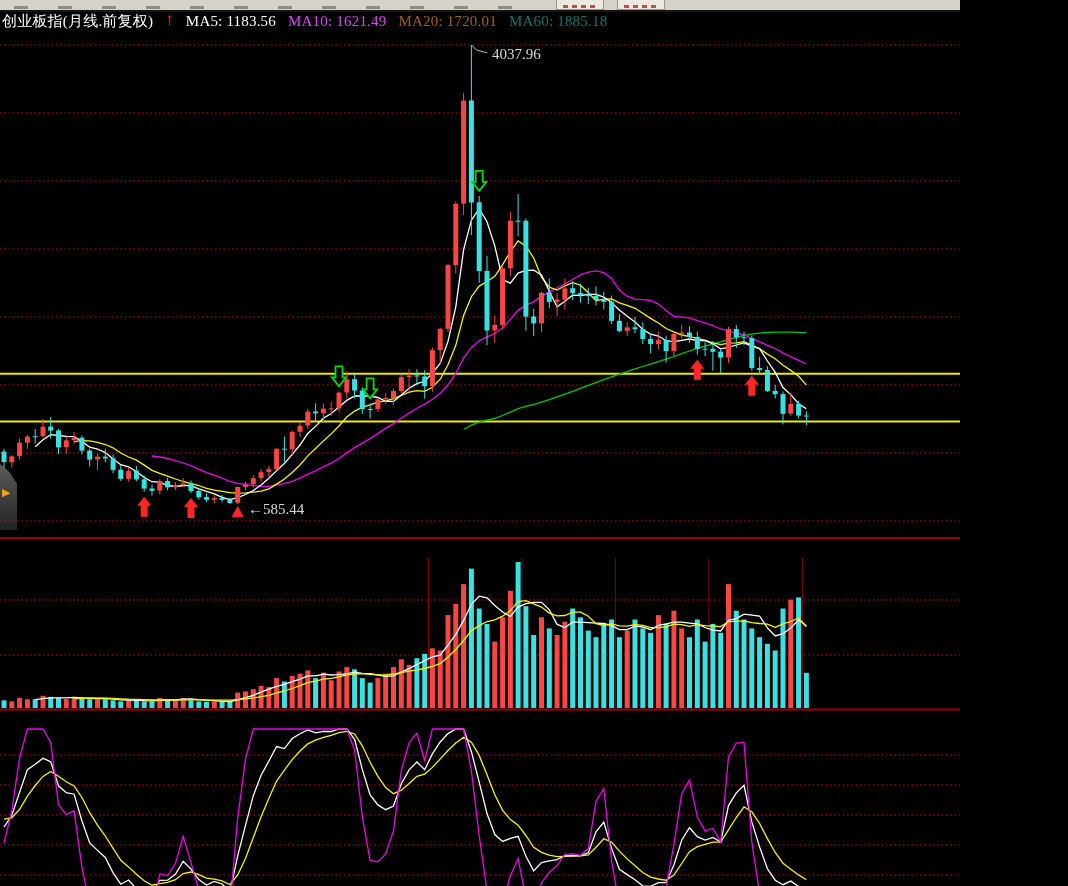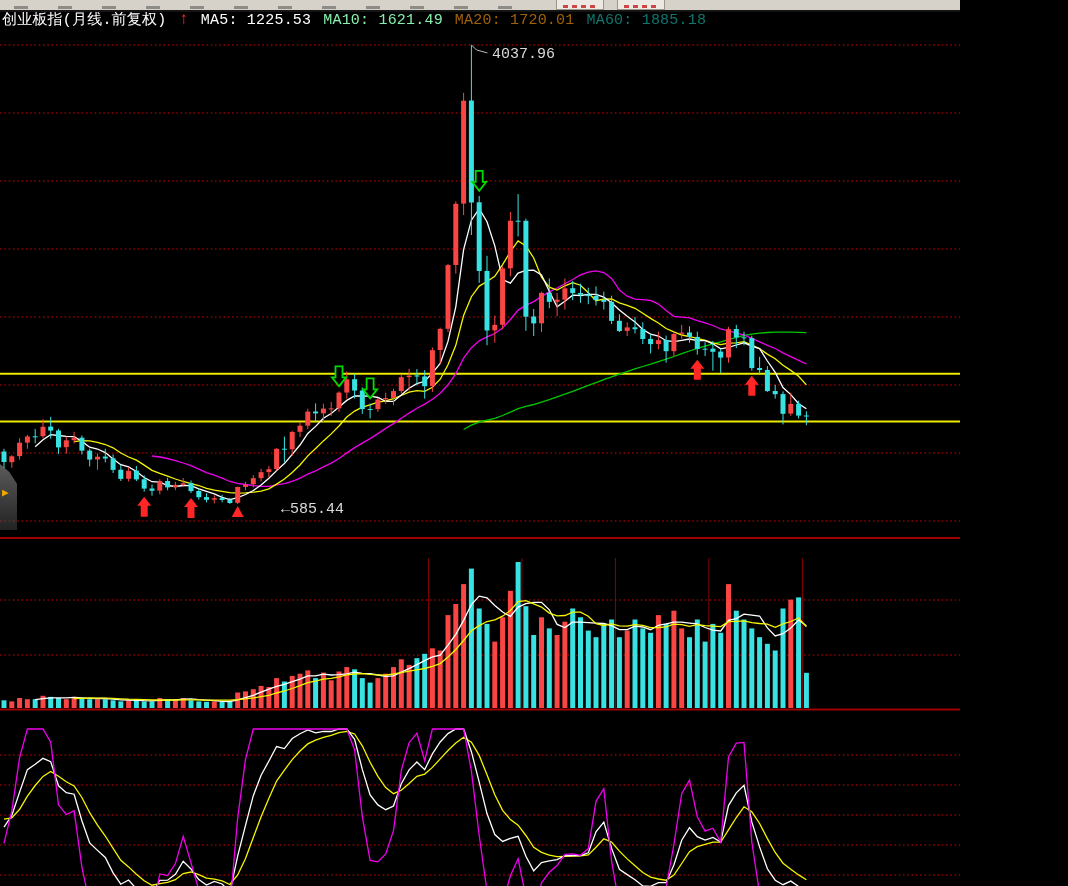--- a/index.html
+++ b/index.html
@@ -1,43 +1,43 @@
 <!DOCTYPE html>
 <html><head>
 <meta charset="utf-8">
 <style>
   html,body{margin:0;padding:0;background:#000;}
   #screen{position:relative;width:960px;height:886px;background:#000;overflow:hidden;
-          font-family:Liberation Mono, monospace;}
+          font-family:Liberation Serif, serif;}
   
   #menubar{position:absolute;left:0;top:0;width:1068px;height:10px;background:#d6d2ca;
            border-bottom:2px solid #141414;z-index:5;}
   .mb-marks{position:absolute;left:14px;bottom:1px;width:520px;height:3px;opacity:.55;
             background:repeating-linear-gradient(90deg,rgba(50,50,50,.8) 0 14px,transparent 14px 44px);}
   .mb-marks2{position:absolute;right:10px;bottom:1px;width:70px;height:3px;opacity:.6;
             background:repeating-linear-gradient(90deg,rgba(40,40,40,.9) 0 10px,transparent 10px 22px);}
   .mb-btn{position:absolute;top:0;height:9px;width:46px;background:#ece9e2;
           border:1px solid #9a968c;border-top:none;}
   .mb-btn .red-stub{position:absolute;left:6px;bottom:1px;width:32px;height:3px;
           background:repeating-linear-gradient(90deg,#cc4848 0 5px,transparent 5px 9px);}
   #mb-btn-1{left:556px;} #mb-btn-2{left:617px;}
   
   #chart{position:absolute;left:0;top:0;z-index:1;}
   
   .pane-header{position:absolute;z-index:3;display:flex;gap:12px;white-space:nowrap;
                font-size:15px;line-height:18px;letter-spacing:.2px;}
   #main-header{left:2px;top:12px;}
   #vol-header{left:2px;top:539px;gap:10px;}
   #kdj-header{left:2px;top:711px;gap:9px;}
-  .w{color:#ffffff;} .y{color:#86efac;} .m{color:#a16207;} .g{color:#0f766e;} .lg{color:#d8d8d8;}
+  .w{color:#ffffff;} .y{color:#d946ef;} .m{color:#a16207;} .g{color:#0f766e;} .lg{color:#d8d8d8;}
   .trend-arrow{color:#ff2a2a;font-weight:bold;font-size:17px;line-height:16px;}
   
   .anno{position:absolute;z-index:3;color:#d8d8d8;font-size:15px;text-align:right;}
   #anno-high{left:492px;top:46px;}
-  #anno-low{left:248px;top:501px;margin-left:33px;}
+  #anno-low{left:248px;top:501px;}
   
   #left-handle{position:absolute;left:0;top:464px;width:17px;height:66px;z-index:4;
       background:linear-gradient(rgba(165,165,165,.55),rgba(70,70,70,.5));
       clip-path:polygon(0 0,55% 12%,100% 30%,100% 100%,0 100%);}
   #left-handle .tri{position:absolute;left:2px;top:22px;color:#f0a800;font-size:11px;}
 </style>
 </head>
 <body>
 
 <div id="screen">
@@ -406,21 +406,21 @@
       <line x1="0" y1="845" x2="1068" y2="845" stroke="#d40000" stroke-width="1" stroke-dasharray="1.6 2.7"></line>
       <line x1="0" y1="875" x2="1068" y2="875" stroke="#d40000" stroke-width="1" stroke-dasharray="1.6 2.7"></line>
       <polyline points="4.0,819.1 11.8,817.9 19.6,809.3 27.4,796.1 35.2,785.5 43.0,776.4 50.7,771.5 58.5,776.3 66.3,781.7 74.1,785.9 81.9,797.5 89.7,812.7 97.5,825.2 105.3,836.0 113.1,848.3 120.8,860.3 128.6,866.9 136.4,874.2 144.2,880.8 152.0,885.2 159.8,883.6 167.6,882.4 175.4,879.7 183.2,873.5 191.0,872.0 198.8,874.6 206.5,878.1 214.3,879.2 222.1,880.8 229.9,884.5 237.7,875.0 245.5,858.5 253.3,837.5 261.1,816.8 268.9,798.2 276.6,781.0 284.4,770.2 292.2,759.6 300.0,751.0 307.8,743.9 315.6,740.2 323.4,737.3 331.2,735.4 339.0,732.6 346.8,731.3 354.6,734.0 362.3,745.8 370.1,762.2 377.9,776.4 385.7,787.5 393.5,793.7 401.3,790.3 409.1,783.5 416.9,776.3 424.7,774.1 432.4,767.4 440.2,758.9 448.0,750.5 455.8,743.1 463.6,737.2 471.4,742.1 479.2,755.4 487.0,774.8 494.8,794.7 502.6,810.3 510.4,819.6 518.1,825.2 525.9,835.5 533.7,847.3 541.5,852.4 549.3,855.2 557.1,856.7 564.9,856.3 572.7,856.0 580.5,855.9 588.3,854.9 596.0,847.2 603.8,838.8 611.6,842.0 619.4,851.1 627.2,858.9 635.0,865.8 642.8,872.5 650.6,877.1 658.4,879.0 666.1,880.2 673.9,875.1 681.7,863.5 689.5,851.6 697.3,846.6 705.1,844.4 712.9,842.1 720.7,842.1 728.5,829.9 736.3,817.5 744.0,806.8 751.8,811.8 759.6,823.5 767.4,838.6 775.2,852.5 783.0,863.2 790.8,869.2 798.6,874.9 806.4,879.8" fill="none" stroke="#f5f500" stroke-width="1.3"></polyline>
       <polyline points="4.0,827.2 11.8,815.5 19.6,792.1 27.4,769.6 35.2,764.3 43.0,758.3 50.7,761.7 58.5,785.8 66.3,792.7 74.1,794.2 81.9,820.7 89.7,843.0 97.5,850.4 105.3,857.5 113.1,872.9 120.8,884.2 128.6,880.0 136.4,888.8 144.2,893.9 152.0,894.0 159.8,880.3 167.6,880.2 175.4,874.3 183.2,861.2 191.0,869.0 198.8,879.6 206.5,885.1 214.3,881.5 222.1,884.0 229.9,892.0 237.7,855.9 245.5,825.4 253.3,795.7 261.1,775.3 268.9,761.0 276.6,746.5 284.4,748.6 292.2,738.5 300.0,733.7 307.8,729.9 315.6,732.8 323.4,731.3 331.2,731.5 339.0,729.0 346.8,729.0 354.6,739.3 362.3,769.4 370.1,794.9 377.9,804.9 385.7,809.7 393.5,806.0 401.3,783.7 409.1,769.9 416.9,762.0 424.7,769.7 432.4,753.9 440.2,742.0 448.0,733.6 455.8,729.0 463.6,729.0 471.4,751.7 479.2,782.1 487.0,813.6 494.8,834.5 502.6,841.4 510.4,838.3 518.1,836.3 525.9,856.2 533.7,870.9 541.5,862.5 549.3,860.9 557.1,859.6 564.9,855.7 572.7,855.3 580.5,855.7 588.3,852.8 596.0,831.9 603.8,822.1 611.6,848.4 619.4,869.3 627.2,874.6 635.0,879.7 642.8,885.9 650.6,886.3 658.4,882.6 666.1,882.7 673.9,864.9 681.7,840.2 689.5,827.7 697.3,836.7 705.1,840.0 712.9,837.5 720.7,842.1 728.5,805.6 736.3,792.8 744.0,785.3 751.8,821.9 759.6,846.9 767.4,868.8 775.2,880.2 783.0,884.7 790.8,881.1 798.6,886.5 806.4,889.7" fill="none" stroke="#ffffff" stroke-width="1.3"></polyline>
       <polyline points="4.0,843.4 11.8,810.8 19.6,757.7 27.4,729.0 35.2,729.0 43.0,729.0 50.7,742.1 58.5,804.8 66.3,814.5 74.1,810.8 81.9,867.1 89.7,903.7 97.5,900.8 105.3,900.6 113.1,922.1 120.8,932.1 128.6,906.4 136.4,918.1 144.2,920.2 152.0,911.6 159.8,873.9 167.6,875.6 175.4,863.6 183.2,836.4 191.0,862.9 198.8,889.7 206.5,899.2 214.3,886.2 222.1,890.4 229.9,906.8 237.7,817.8 245.5,759.3 253.3,729.0 261.1,729.0 268.9,729.0 276.6,729.0 284.4,729.0 292.2,729.0 300.0,729.0 307.8,729.0 315.6,729.0 323.4,729.0 331.2,729.0 339.0,729.0 346.8,729.0 354.6,750.0 362.3,816.6 370.1,860.4 377.9,861.9 385.7,854.0 393.5,830.6 401.3,770.5 409.1,742.7 416.9,733.2 424.7,760.7 432.4,729.0 440.2,729.0 448.0,729.0 455.8,729.0 463.6,729.0 471.4,771.1 479.2,835.5 487.0,891.1 494.8,914.1 502.6,903.6 510.4,875.7 518.1,858.5 525.9,897.5 533.7,918.2 541.5,882.8 549.3,872.3 557.1,865.5 564.9,854.3 572.7,853.9 580.5,855.3 588.3,848.6 596.0,801.3 603.8,788.7 611.6,861.2 619.4,905.7 627.2,905.8 635.0,907.3 642.8,912.5 650.6,904.7 658.4,890.0 666.1,887.7 673.9,844.5 681.7,793.7 689.5,780.1 697.3,816.8 705.1,831.1 712.9,828.2 720.7,842.1 728.5,757.0 736.3,743.2 744.0,742.4 751.8,842.0 759.6,893.6 767.4,929.2 775.2,935.7 783.0,927.6 790.8,904.9 798.6,909.6 806.4,909.3" fill="none" stroke="#ee00ee" stroke-width="1.3"></polyline>
     </svg>
 
   <div class="pane-header" id="main-header">
     <span class="w">创业板指(月线.前复权)</span>
     <span class="trend-arrow">↑</span>
-    <span class="w">MA5: 1225.53</span>
+    <span class="w">MA5: 1183.56</span>
     <span class="y">MA10: 1621.49</span>
     <span class="m">MA20: 1720.01</span>
     <span class="g">MA60: 1885.18</span>
   </div>
 
 
 
   <div class="anno" id="anno-high">4037.96</div>
   <div class="anno" id="anno-low"><span>←</span><span>585.44</span></div>
 

